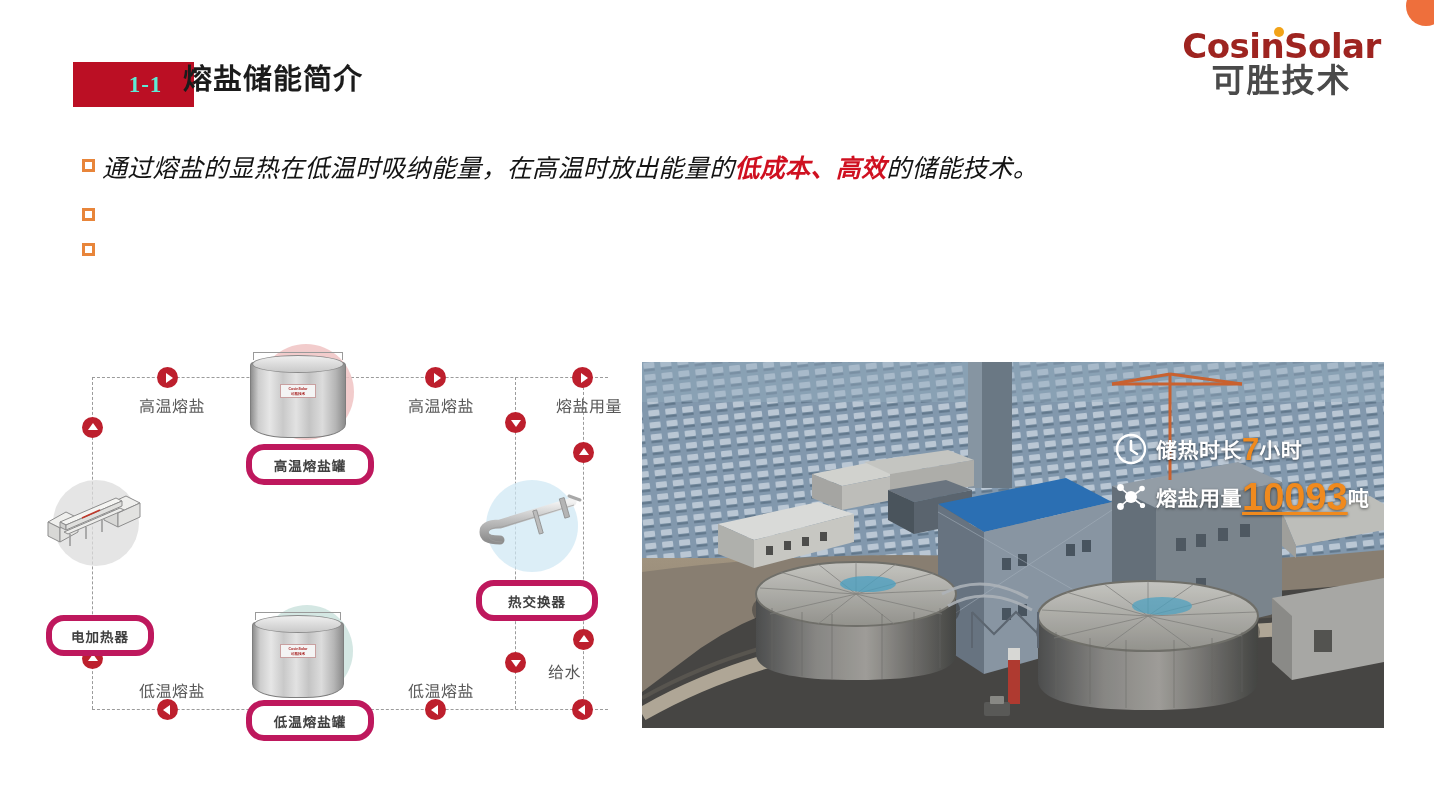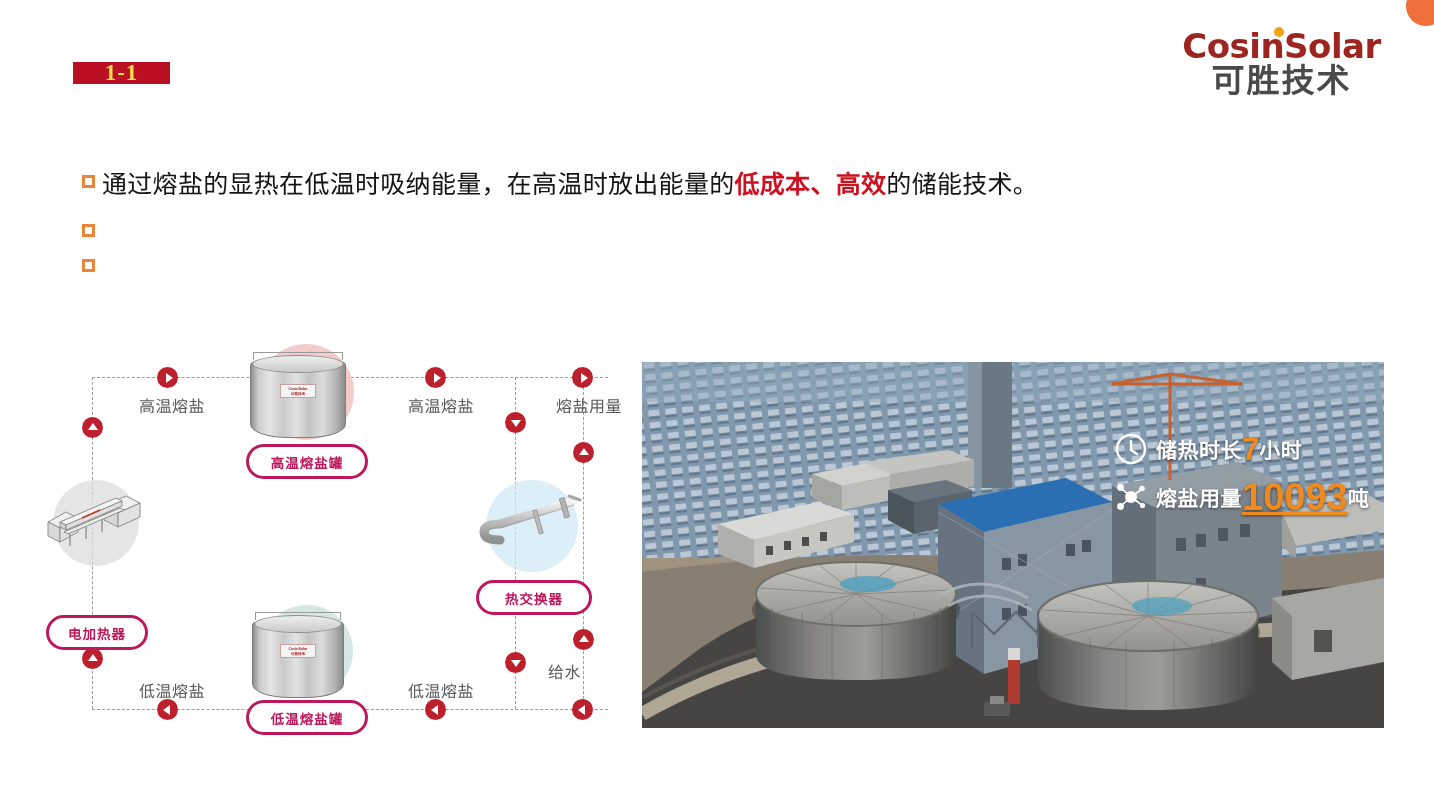--- a/index.html
+++ b/index.html
@@ -16,24 +16,25 @@
   
   .corner-accent{
     position:absolute;top:-14px;right:-12px;
     width:40px;height:40px;border-radius:50%;
     background:#ee6f3c;z-index:40;
   }
 
   
   .badge{
     position:absolute;left:73px;top:62px;
-    width:97px;height:22px;background:#bb0f24;
+    width:97px;height:45px;background:#bb0f24;
     display:flex;align-items:center;justify-content:center;
-    color:#fde047;font-size:23px;font-weight:bold;letter-spacing:1px;
+    color:#5eead4;font-size:23px;font-weight:bold;letter-spacing:1px;
     font-family:"Liberation Serif","DejaVu Serif",serif;
+    padding-left:24px;
   }
   .page-title{
     position:absolute;left:183px;top:59px;
     font-size:29px;font-weight:bold;color:#1b1b1b;
     letter-spacing:1px;line-height:40px;
   }
 
   
   .logo{position:absolute;right:45px;top:28px;text-align:center;width:215px;}
   .logo-en{
@@ -44,21 +45,21 @@
   .logo-dot{
     position:absolute;width:10px;height:10px;border-radius:50%;
     background:#f2a318;left:92px;top:-1px;
   }
   .logo-cn{
     font-size:33px;font-weight:bold;color:#4a4a4a;letter-spacing:2px;
     line-height:36px;margin-top:-1px;
   }
 
   
-  .bullets{position:absolute;left:82px;top:166px;width:1290px;}
+  .bullets{position:absolute;left:82px;top:150px;width:1290px;font-style:italic;}
   .bullet-row{display:flex;align-items:flex-start;margin-bottom:13px;}
   .bullet-mark{
     width:13px;height:13px;border:3px solid #e8853a;
     background:#fff;margin-top:9px;margin-right:7px;flex:none;
     box-sizing:border-box;
   }
   .bullet-text{font-size:25px;color:#141414;line-height:36px;letter-spacing:0.3px;}
   .hl{color:#cf1020;font-weight:bold;}
   .bold-line{font-weight:bold;}
 
@@ -78,22 +79,22 @@
   .arrow.left  i{border-right:7px solid #fff;border-top:5px solid transparent;border-bottom:5px solid transparent;margin-right:3px;}
   .arrow.up    i{border-bottom:7px solid #fff;border-left:5px solid transparent;border-right:5px solid transparent;margin-bottom:2px;}
   .arrow.down  i{border-top:7px solid #fff;border-left:5px solid transparent;border-right:5px solid transparent;margin-top:2px;}
 
   .flowlabel{
     position:absolute;font-size:16px;color:#595959;white-space:nowrap;
     letter-spacing:0.5px;z-index:5;
   }
 
   .pill{
-    position:absolute;border:3px solid #be185d;border-radius:18px;
-    background:#fff;color:#be185d;font-size:13.5px;font-weight:bold;
+    position:absolute;border:6px solid #be185d;border-radius:18px;
+    background:#fff;color:#404040;font-size:13.5px;font-weight:bold;
     display:flex;align-items:center;justify-content:center;
     letter-spacing:1px;z-index:8;height:29px;
   }
 
   .node-circle{
     position:absolute;border-radius:50%;z-index:2;
   }
   .node-img{position:absolute;z-index:3;}
 
   
@@ -151,20 +152,21 @@
   }
 </style>
 </head>
 <body>
 
 <div class="slide">
 
   <div class="corner-accent"></div>
 
   <div class="badge">1-1</div>
+  <div class="page-title">熔盐储能简介</div>
 
   <div class="logo">
     <div class="logo-en">
       <span class="logo-dot"></span>
       <span>CosinSolar</span>
     </div>
     <div class="logo-cn">可胜技术</div>
   </div>
 
   <div class="bullets">

